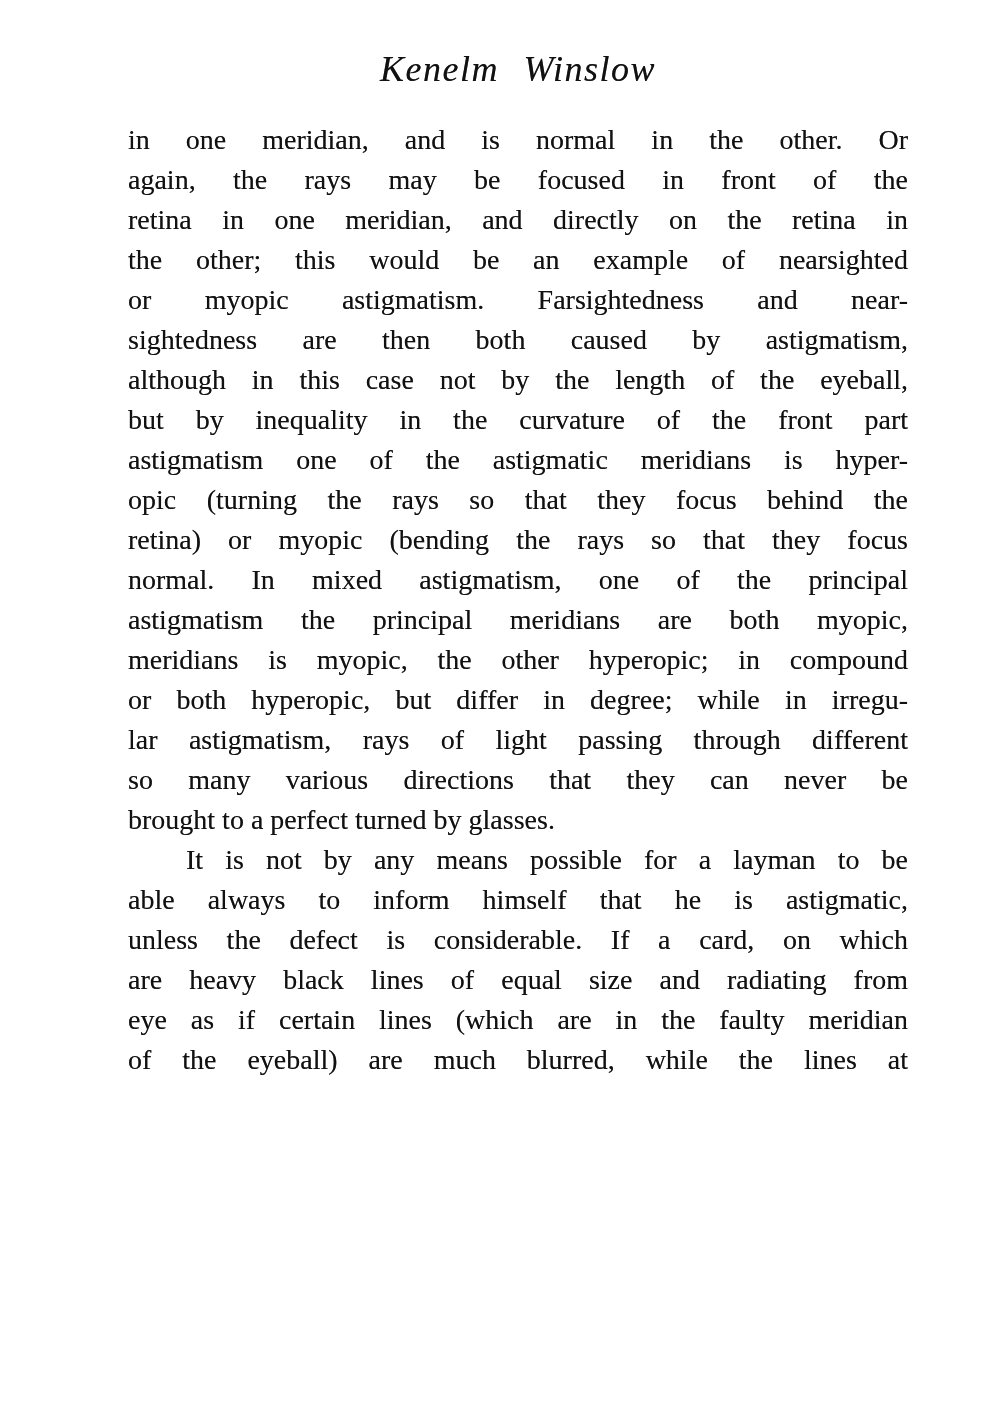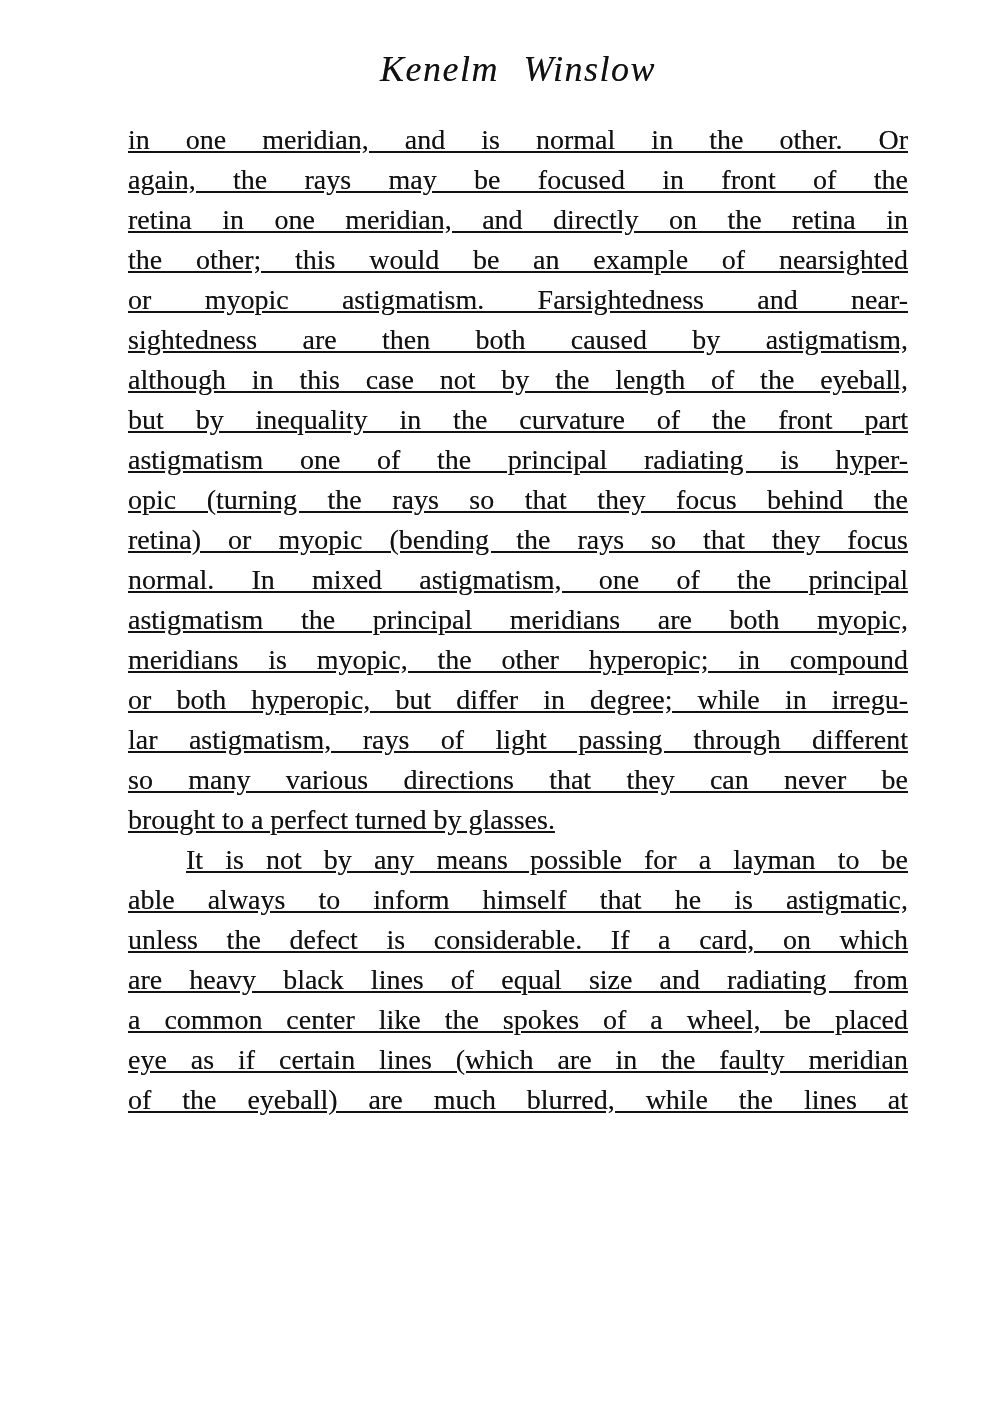--- a/index.html
+++ b/index.html
@@ -28,21 +28,20 @@
     top:120px; left:128px; width:780px;
     font-size:28px;
     line-height:40px;
     text-shadow:0 0 .5px rgba(0,0,0,.5);
   }
   .text-line {
     height:40px;
     overflow:hidden;
     text-align:justify;
     text-align-last:justify;
-    text-decoration:underline;
     -moz-text-align-last:justify;
   }
   .text-line.para-end { text-align-last:left; -moz-text-align-last:left; }
   .text-line.indent { padding-left:58px; }
   .page-number {
     position:absolute;
     top:1283px; left:128px; width:780px;
     text-align:center;
     font-size:30px;
     letter-spacing:3px;
@@ -69,35 +68,34 @@
   <div class="page-body">
 
   <div class="text-line">in one meridian, and is normal in the other.  Or</div>
       <div class="text-line">again, the rays may be focused in front of the</div>
       <div class="text-line">retina in one meridian, and directly on the retina in</div>
       <div class="text-line">the other; this would be an example of nearsighted</div>
       <div class="text-line">or myopic astigmatism.  Farsightedness and near-</div>
       <div class="text-line">sightedness are then both caused by astigmatism,</div>
       <div class="text-line">although in this case not by the length of the eyeball,</div>
       <div class="text-line">but by inequality in the curvature of the front part</div>
-      <div class="text-line">astigmatism one of the principal radiating is hyper-</div>
+      <div class="text-line">astigmatism one of the astigmatic meridians is hyper-</div>
       <div class="text-line">opic (turning the rays so that they focus behind the</div>
       <div class="text-line">retina) or myopic (bending the rays so that they focus</div>
       <div class="text-line">normal.  In mixed astigmatism, one of the principal</div>
       <div class="text-line">astigmatism the principal meridians are both myopic,</div>
       <div class="text-line">meridians is myopic, the other hyperopic; in compound</div>
       <div class="text-line">or both hyperopic, but differ in degree; while in irregu-</div>
       <div class="text-line">lar astigmatism, rays of light passing through different</div>
       <div class="text-line">so many various directions that they can never be</div>
       <div class="text-line para-end">brought to a perfect turned by glasses.</div>
       <div class="text-line indent">It is not by any means possible for a layman to be</div>
       <div class="text-line">able always to inform himself that he is astigmatic,</div>
       <div class="text-line">unless the defect is considerable.  If a card, on which</div>
       <div class="text-line">are heavy black lines of equal size and radiating from</div>
-      <div class="text-line">a common center like the spokes of a wheel, be placed</div>
       <div class="text-line">eye as if certain lines (which are in the faulty meridian</div>
       <div class="text-line">of the eyeball) are much blurred, while the lines at</div>
     </div>
 
   <div class="speck speck-comma"></div>
 
   <div class="speck speck-dot"></div>
 
   <div class="page-number">27</div>
 

